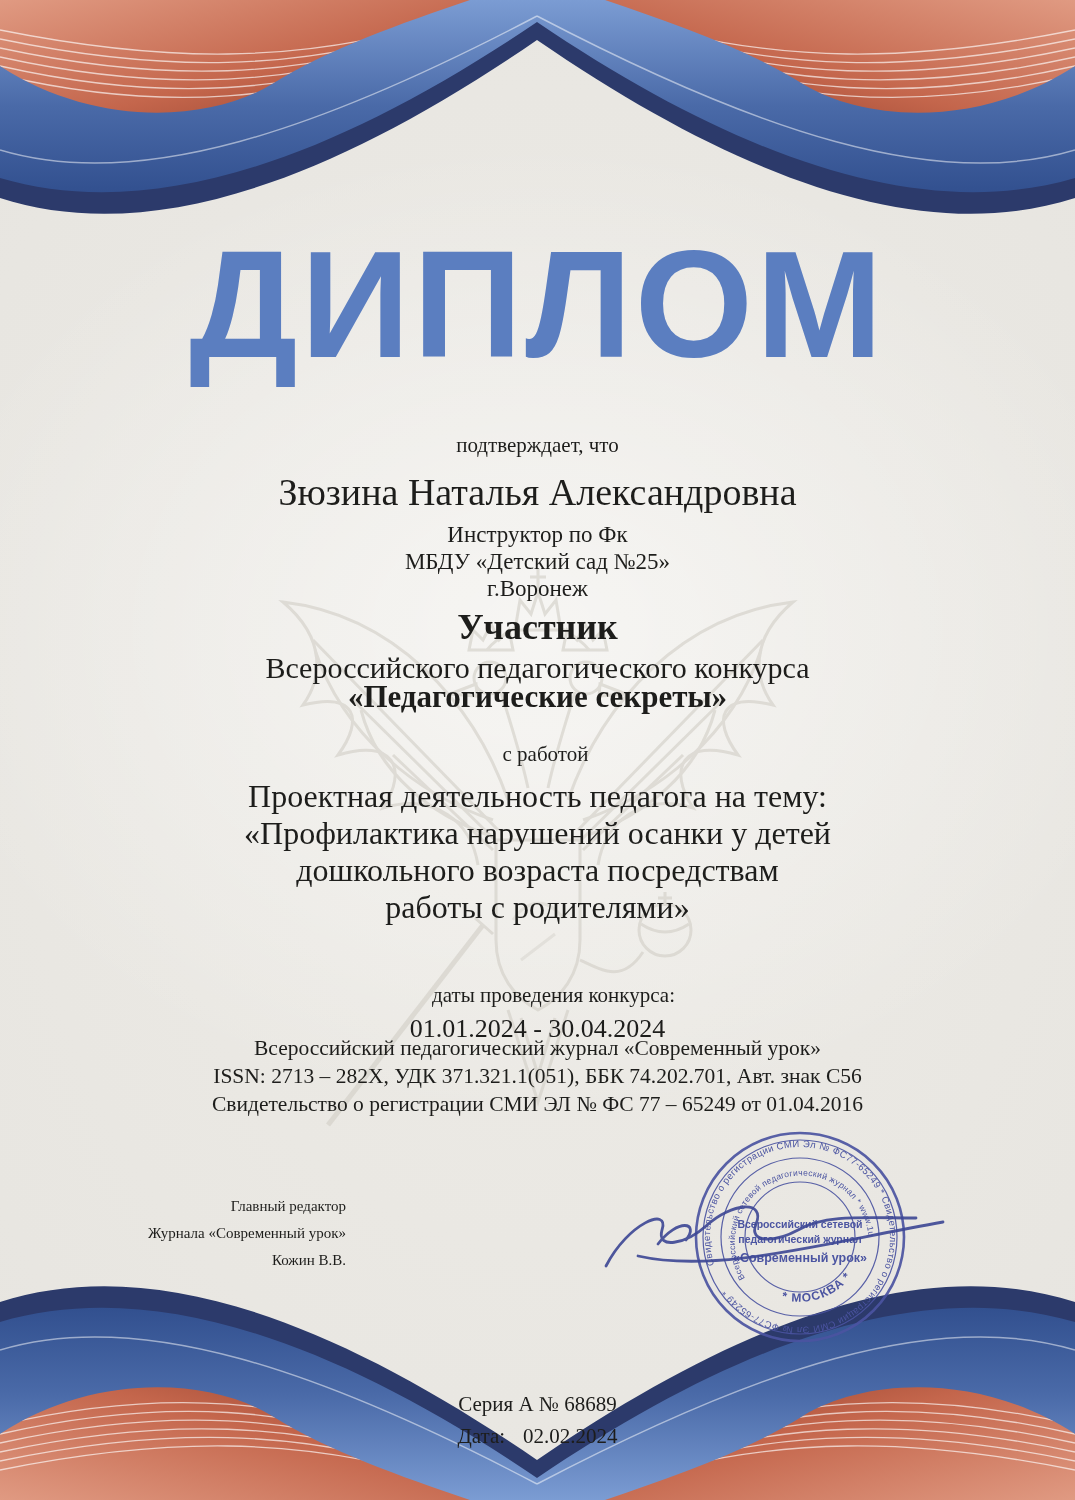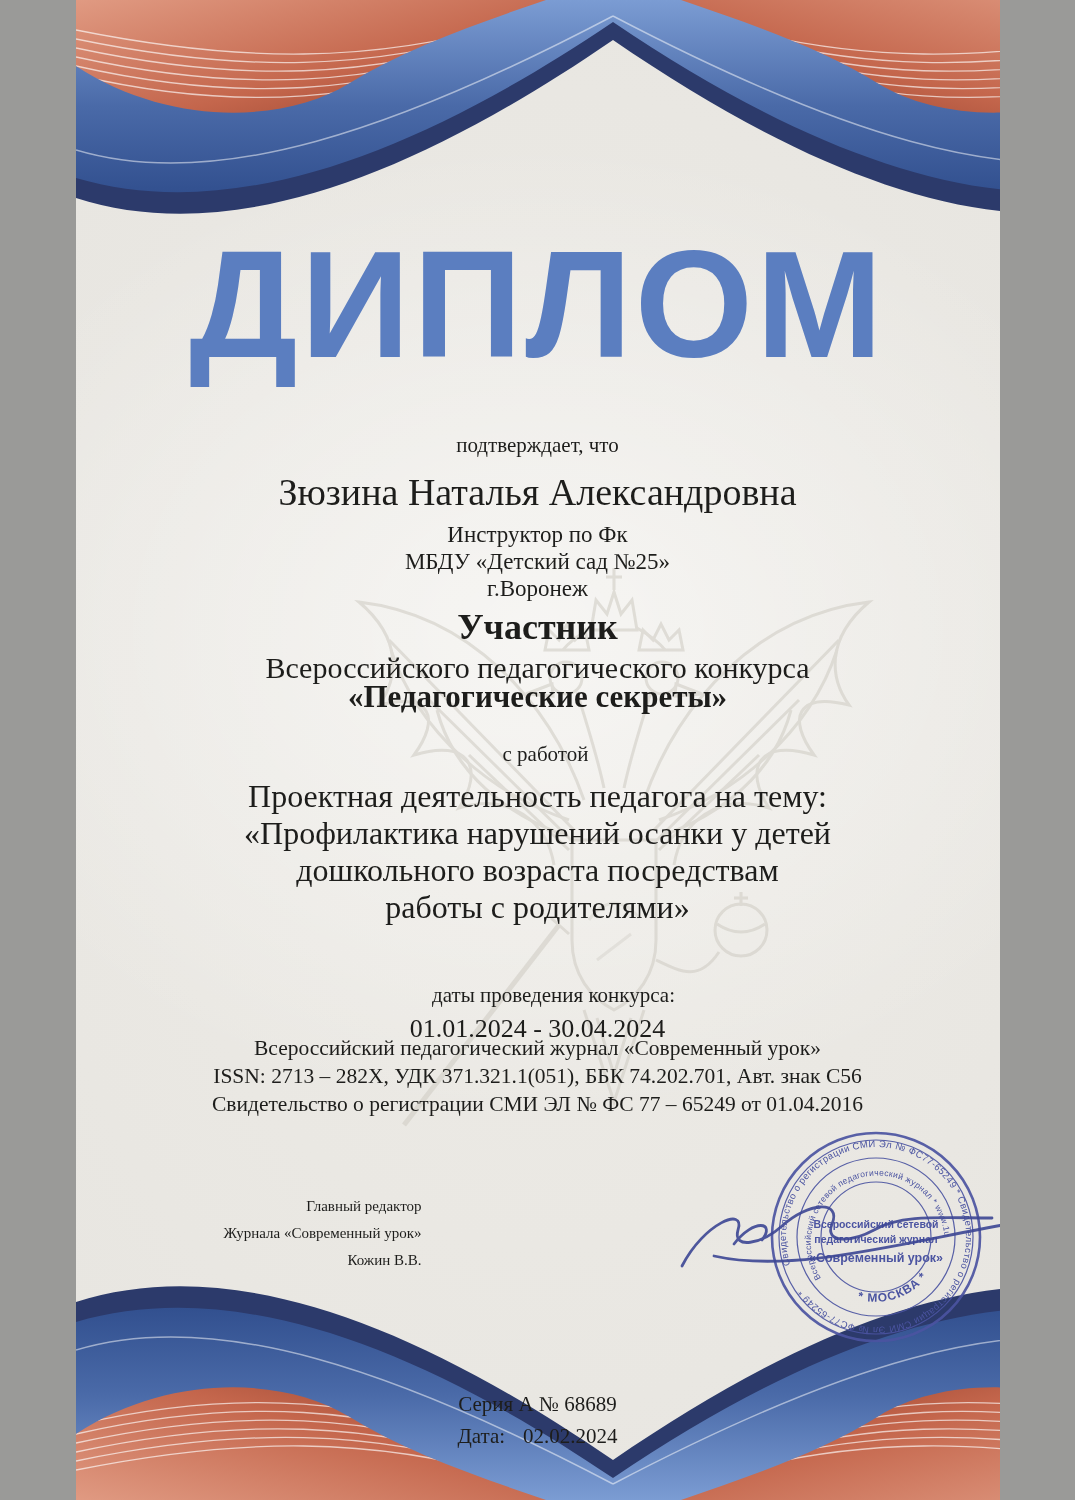--- a/index.html
+++ b/index.html
@@ -1,17 +1,17 @@
 <!DOCTYPE html>
 <html><head>
 <meta charset="utf-8">
 <style>
   html,body{margin:0;padding:0;background:#9a9a98;}
   .page{
-    position:relative;width:924px;height:1500px;margin:0 auto;overflow:hidden;
+    position:relative;width:1075px;height:1500px;margin:0 auto;overflow:hidden;
     background:
       radial-gradient(ellipse 900px 700px at 50% 42%, rgba(255,255,255,.55), rgba(255,255,255,0) 70%),
       radial-gradient(ellipse 1400px 1800px at 50% 50%, #edebe6 0%, #e7e5e0 55%, #d7d4cd 100%);
     background-color:#e7e5e0;
     font-family:"Liberation Serif", serif;
     color:#1d1d1b;
   }
   .deco{position:absolute;left:0;width:1075px;pointer-events:none;}
   .deco.top{top:0;}
   .deco.bottom{bottom:0;transform:scaleY(-1);}

